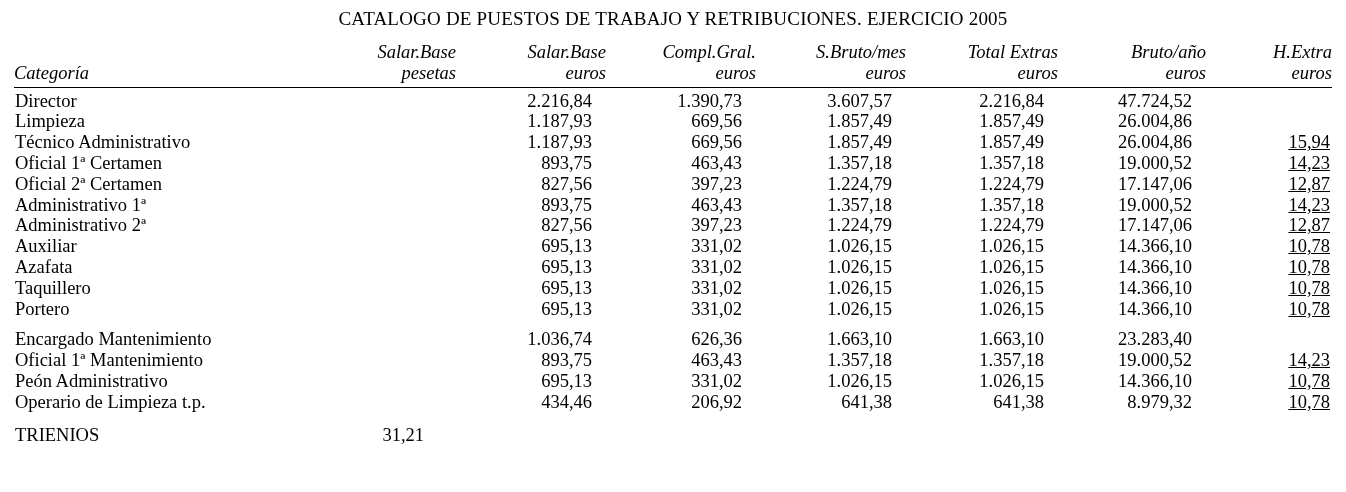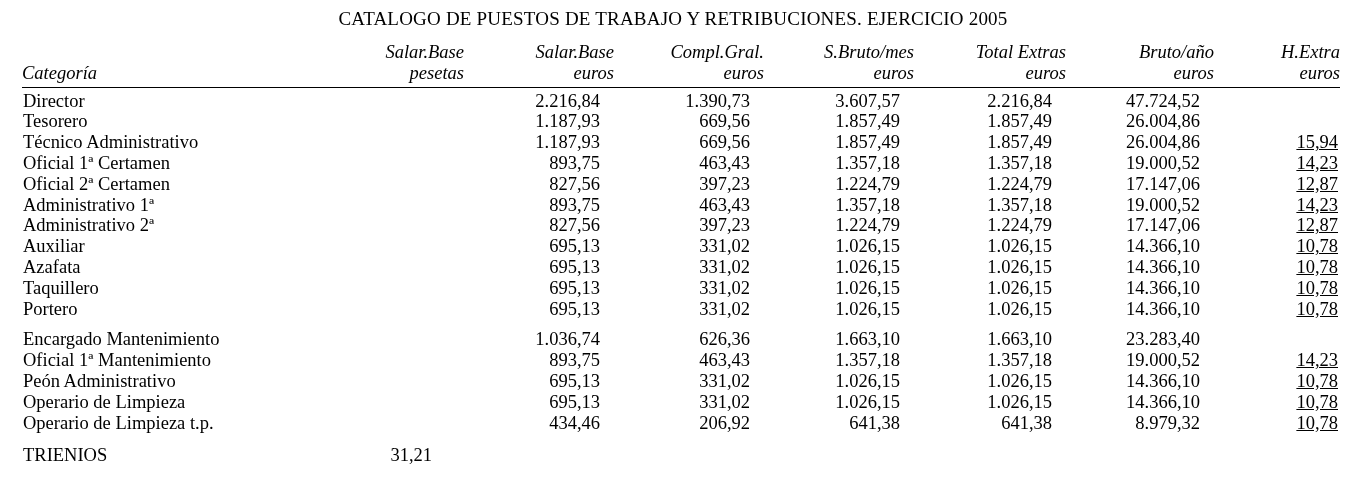--- a/index.html
+++ b/index.html
@@ -24,21 +24,21 @@
     text-align: center;
     font-size: 19px;
     letter-spacing: 0.2px;
     padding-top: 8px;
     padding-bottom: 6px;
     white-space: nowrap;
   }
   table.catalog {
     border-collapse: collapse;
     width: 1318px;
-    margin-left: 22px;
+    margin-left: 14px;
     table-layout: fixed;
   }
   table.catalog td, table.catalog th {
     padding: 0;
     font-size: 18.5px;
     line-height: 20.8px;
     vertical-align: bottom;
   }
   
   col.c-cat   { width: 296px; }
@@ -150,21 +150,21 @@
           <td class="cat">Director</td>
           <td class="num"></td>
           <td class="num">2.216,84</td>
           <td class="num">1.390,73</td>
           <td class="num">3.607,57</td>
           <td class="num">2.216,84</td>
           <td class="num">47.724,52</td>
           <td class="num last"></td>
         </tr>
         <tr>
-          <td class="cat">Tesorero</td>
+          <td class="cat">Limpieza</td>
           <td class="num"></td>
           <td class="num">1.187,93</td>
           <td class="num">669,56</td>
           <td class="num">1.857,49</td>
           <td class="num">1.857,49</td>
           <td class="num">26.004,86</td>
           <td class="num last"></td>
         </tr>
         <tr>
           <td class="cat">Técnico Administrativo</td>
@@ -283,30 +283,20 @@
           <td class="cat">Peón Administrativo</td>
           <td class="num"></td>
           <td class="num">695,13</td>
           <td class="num">331,02</td>
           <td class="num">1.026,15</td>
           <td class="num">1.026,15</td>
           <td class="num">14.366,10</td>
           <td class="num last">10,78</td>
         </tr>
         <tr>
-          <td class="cat">Operario de Limpieza</td>
-          <td class="num"></td>
-          <td class="num">695,13</td>
-          <td class="num">331,02</td>
-          <td class="num">1.026,15</td>
-          <td class="num">1.026,15</td>
-          <td class="num">14.366,10</td>
-          <td class="num last">10,78</td>
-        </tr>
-        <tr>
           <td class="cat">Operario de Limpieza t.p.</td>
           <td class="num"></td>
           <td class="num">434,46</td>
           <td class="num">206,92</td>
           <td class="num">641,38</td>
           <td class="num">641,38</td>
           <td class="num">8.979,32</td>
           <td class="num last">10,78</td>
         </tr>
         <tr class="trienios">

